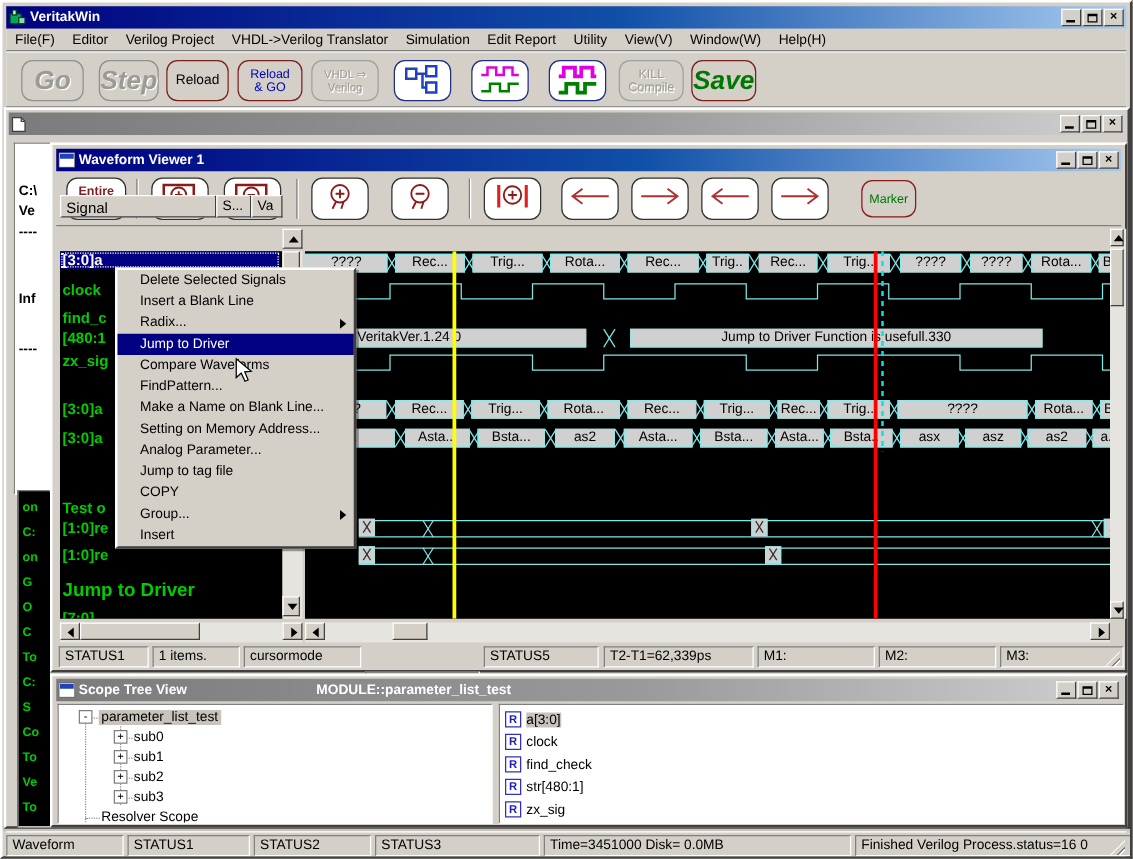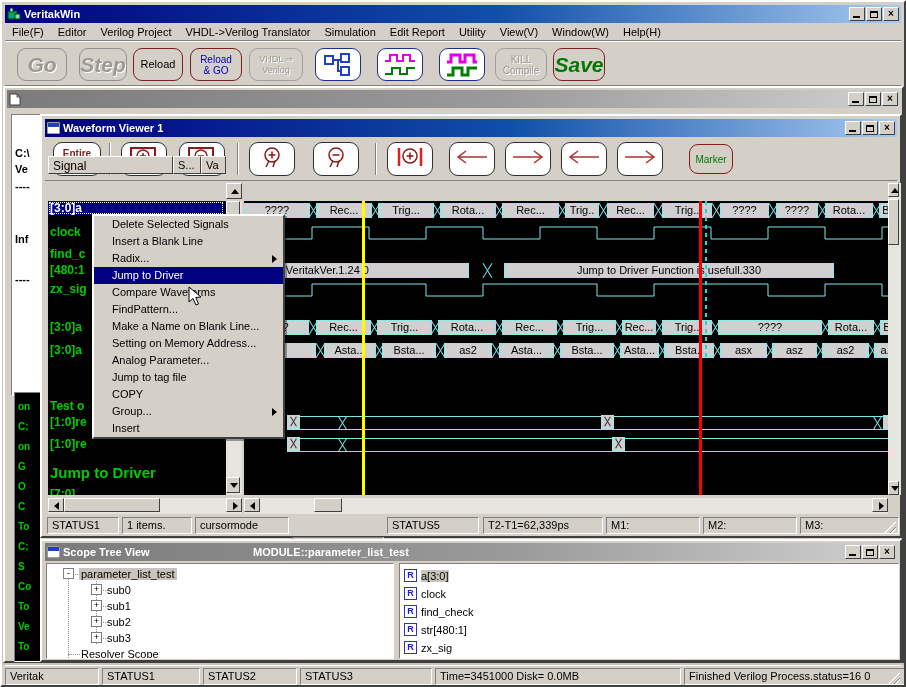--- a/index.html
+++ b/index.html
@@ -699,20 +699,20 @@
 
     <div class="abs" style="left:186px;top:200px;z-index:60;">
       <svg width="16" height="22">
           <path d="M1 1 L1 16 L5 12.5 L8 19 L10.5 18 L7.8 11.5 L13 11 Z" fill="#fff" stroke="#000"></path>
         </svg>
     </div>
   </div>
 
   <div class="statusbar" id="appstatus" style="left:3px;top:663px;right:3px;height:21px;background:#D4D0C8;border-top:1px solid #fff;">
     <div class="grip"></div>
-  <div class="spanel" style="left: 0px; width: 94px;">Veritak</div>
+  <div class="spanel" style="left: 0px; width: 94px;">Waveform</div>
       <div class="spanel" style="left: 97px; width: 98px;">STATUS1</div>
       <div class="spanel" style="left: 198px; width: 94px;">STATUS2</div>
       <div class="spanel" style="left: 295px; width: 132px;">STATUS3</div>
       <div class="spanel" style="left: 430px; width: 246px;">Time=3451000 Disk=  0.0MB</div>
       <div class="spanel" style="left: 679px; width: 221px;">Finished Verilog Process.status=16 0</div>
     </div>
 </div>
 
 </body></html>

